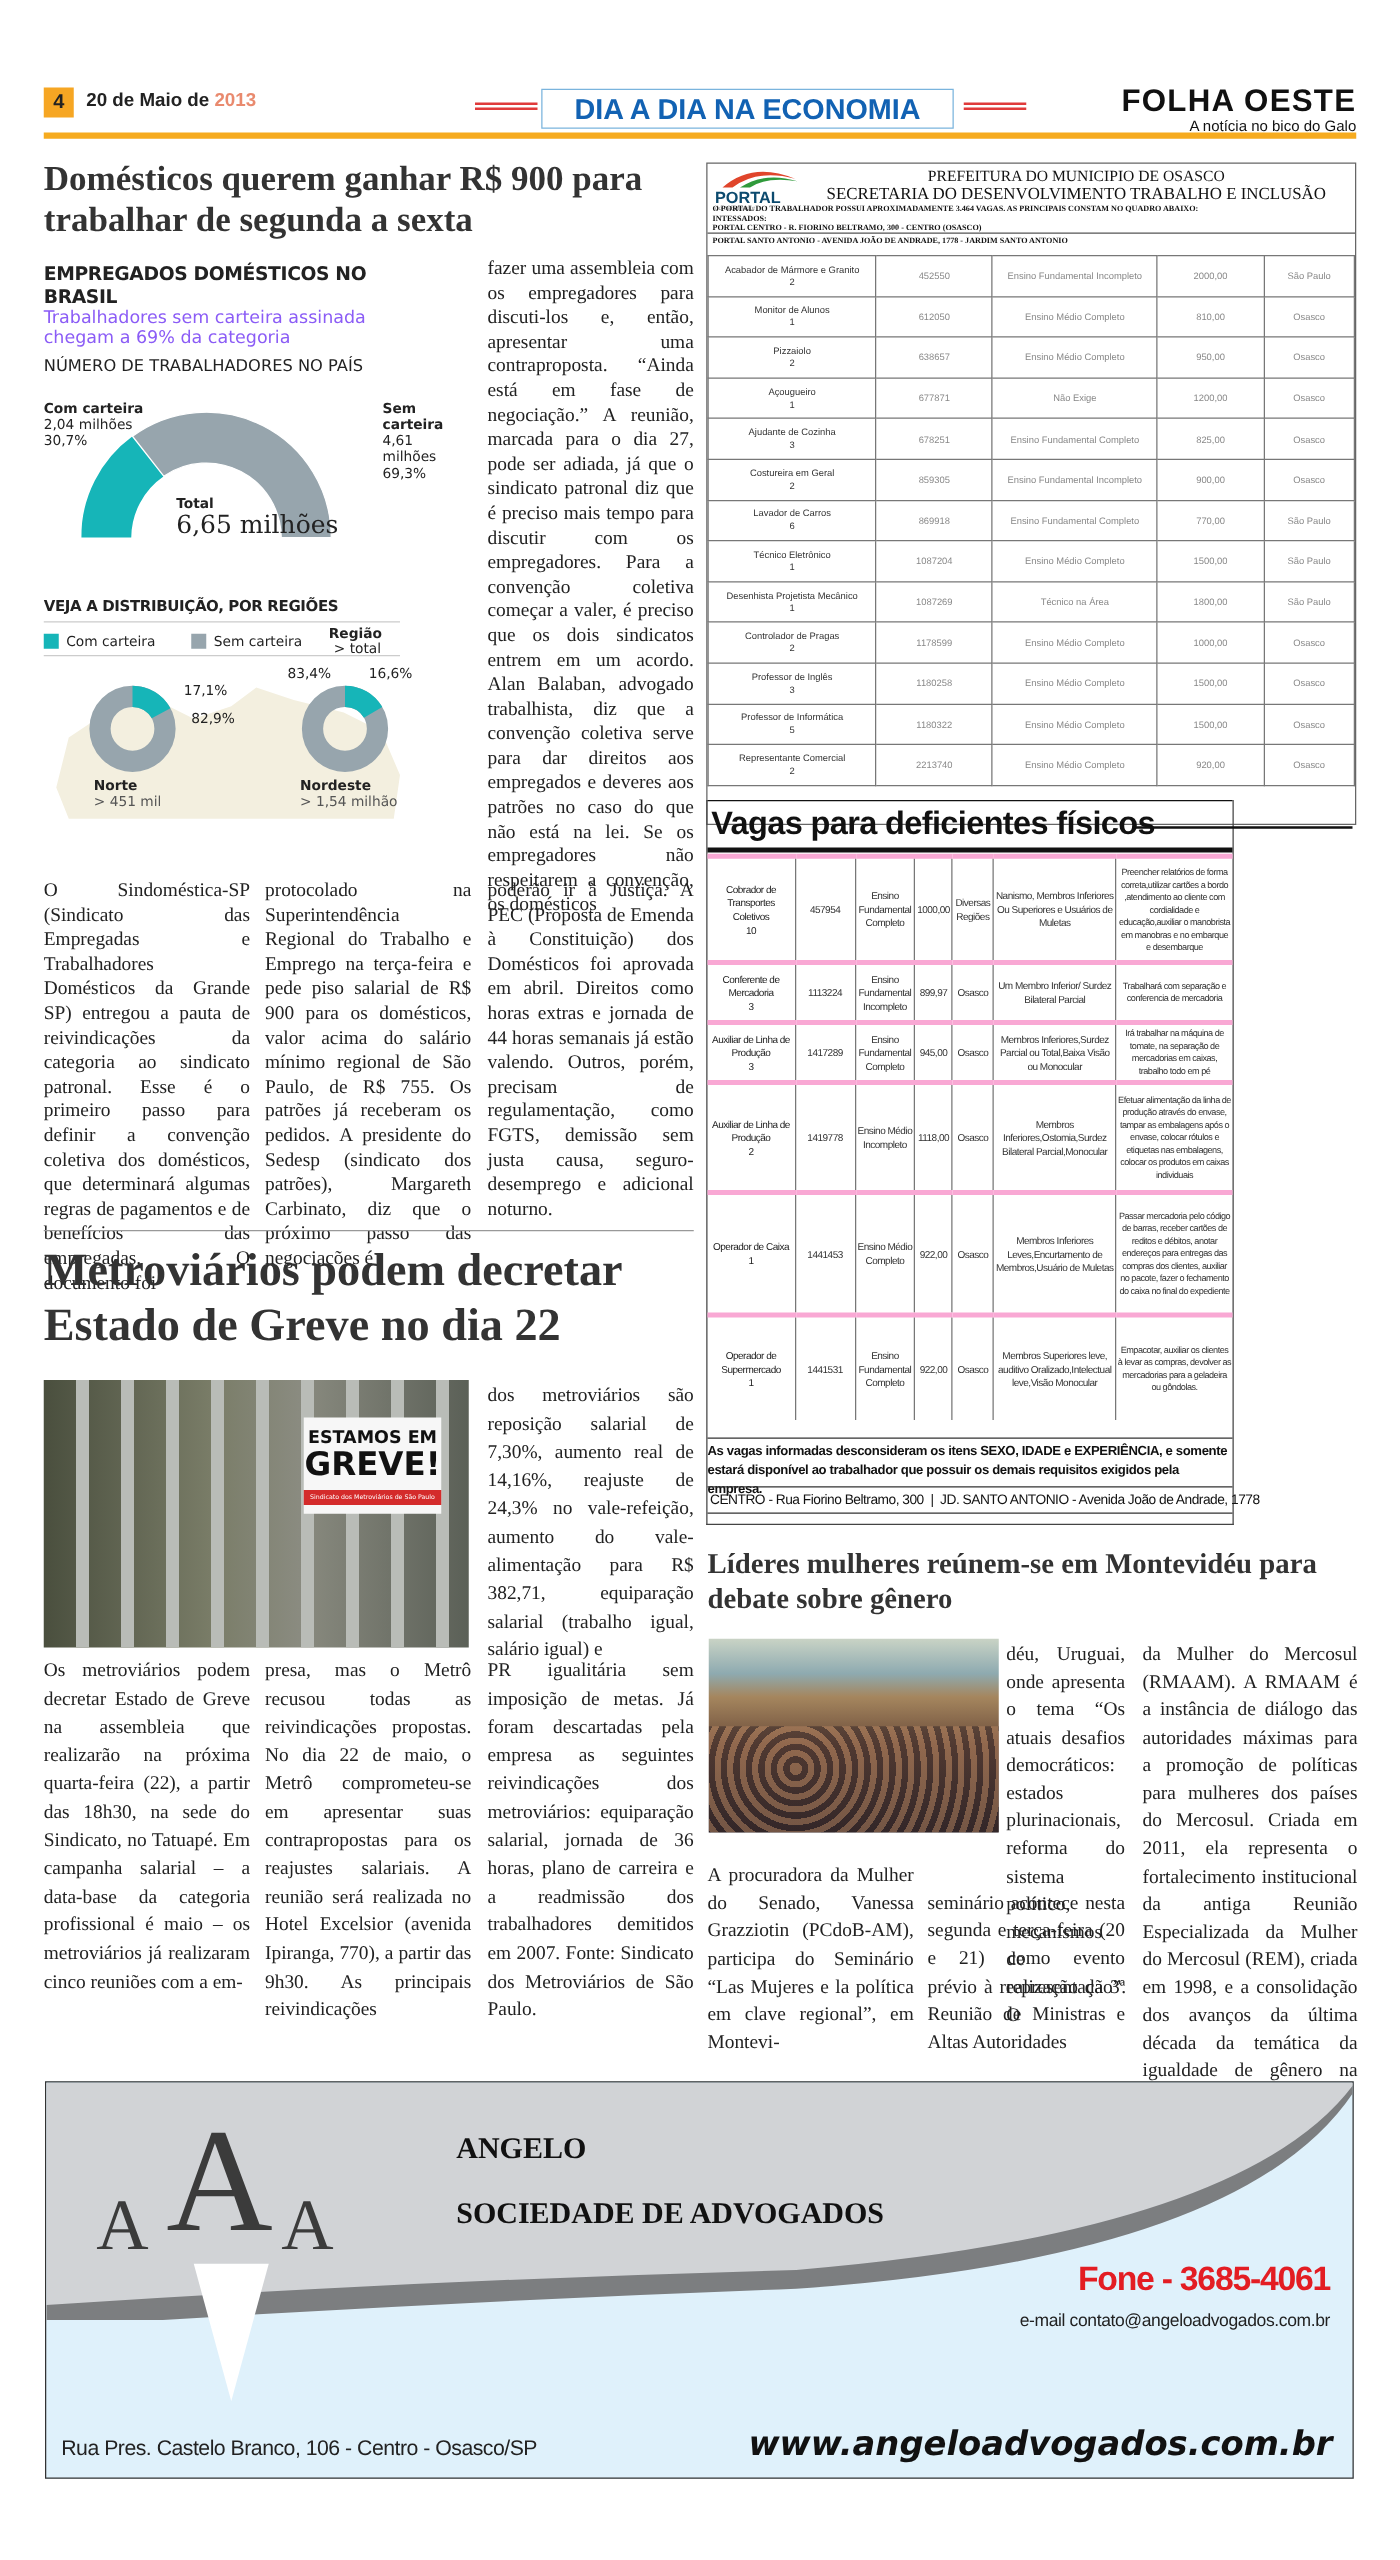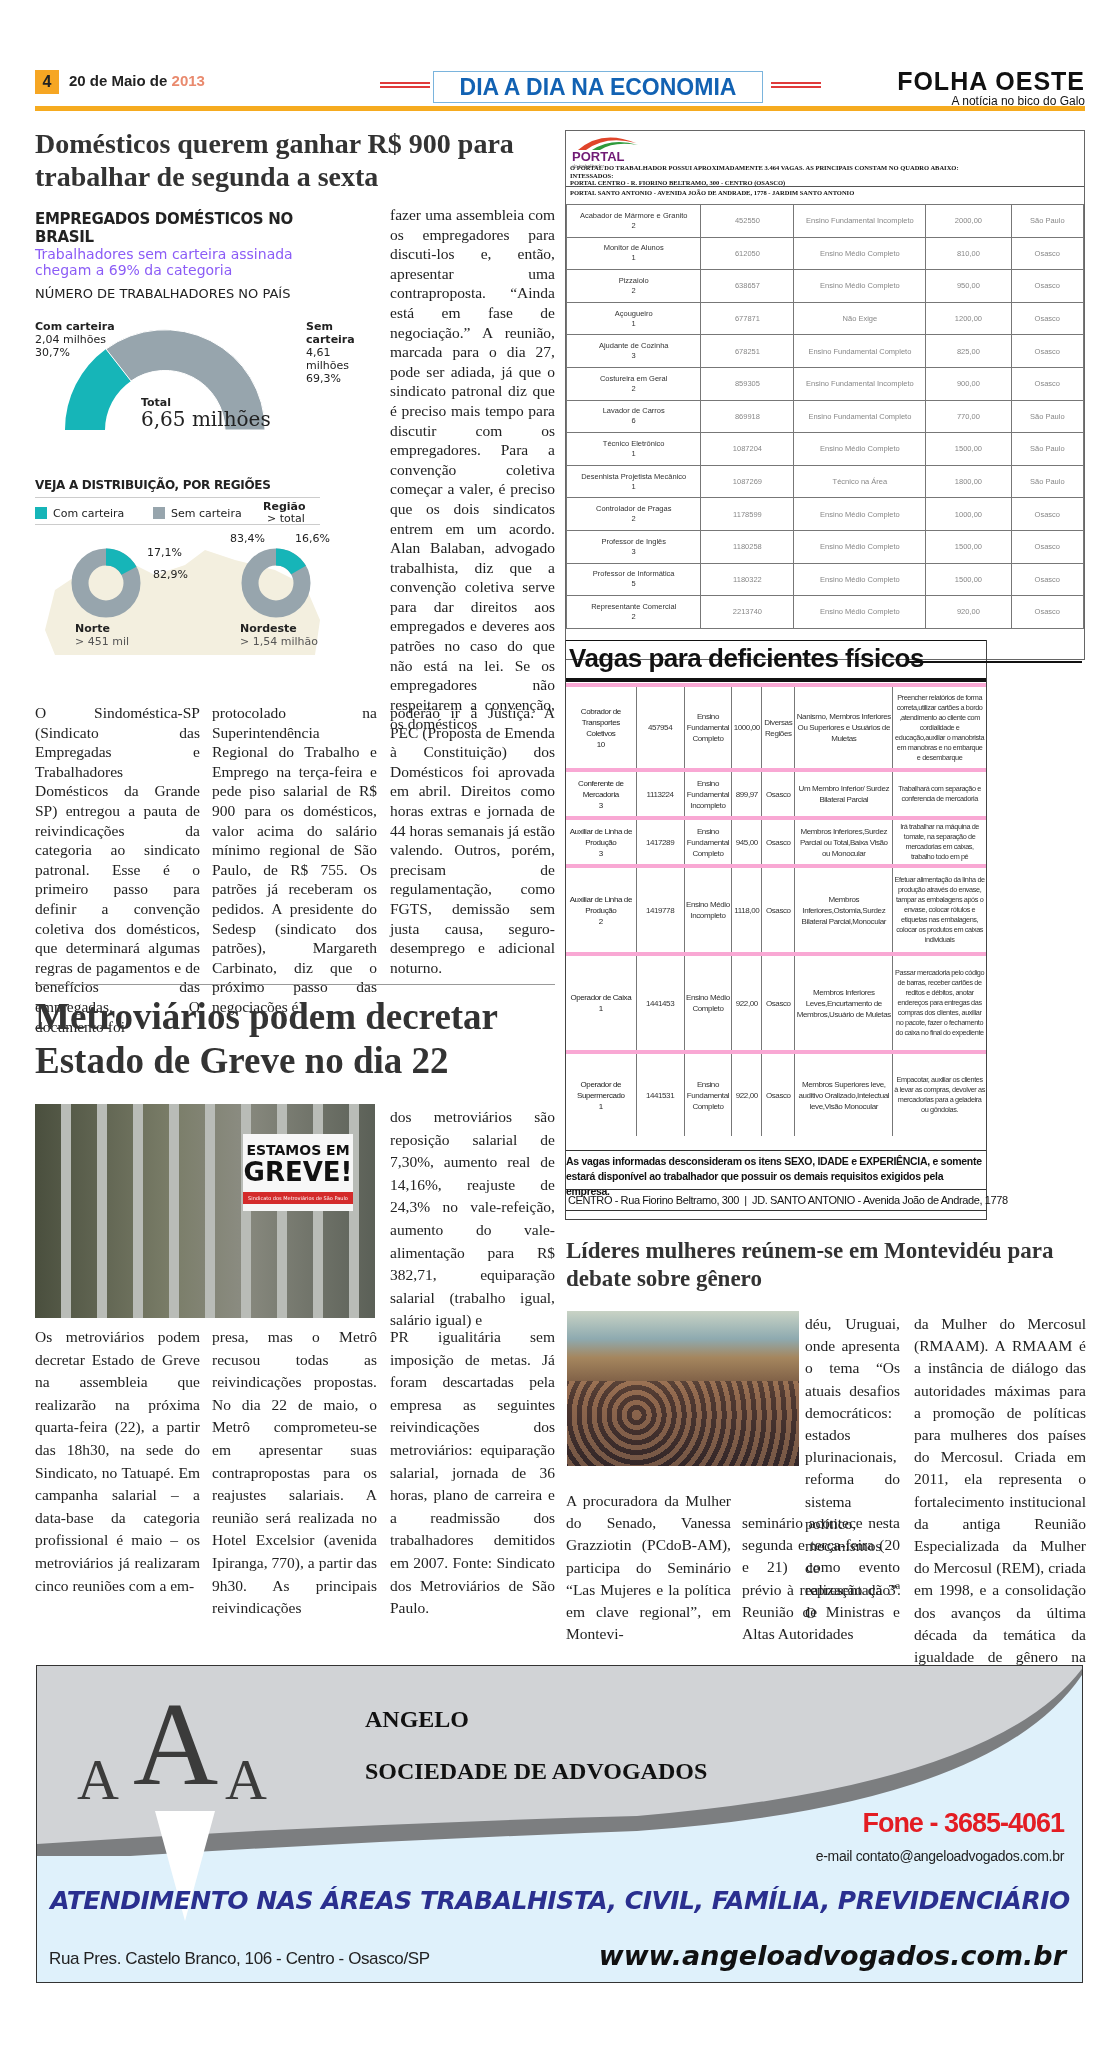--- a/index.html
+++ b/index.html
@@ -131,22 +131,26 @@
 <div class="abs col" style="left:212px;top:1326px;width:165px;line-height:22.6px">presa, mas o Metrô recusou todas as reivindicações propostas. No dia 22 de maio, o Metrô comprometeu-se em apresentar suas contrapropostas para os reajustes salariais. A reunião será realizada no Hotel Excelsior (avenida Ipiranga, 770), a partir das 9h30. As principais reivindicações</div>
 <div class="abs col" style="left:390px;top:1326px;width:165px;line-height:22.6px">PR igualitária sem imposição de metas. Já foram descartadas pela empresa as seguintes reivindicações dos metroviários: equiparação salarial, jornada de 36 horas, plano de carreira e a readmissão dos trabalhadores demitidos em 2007. Fonte: Sindicato dos Metroviários de São Paulo.</div>
 
 <div id="tbl1box" class="abs">
   <div id="tbl1head" class="abs">
     <div class="abs" style="left:6px;top:2px;width:70px;height:34px">
       <svg width="70" height="18">
           <path d="M6,17 Q30,-4 64,10 Q34,2 14,17 Z" fill="#e0452b"></path>
           <path d="M20,17 Q40,4 66,12 Q42,8 28,17 Z" fill="#2f9a3b"></path>
         </svg>
-      <div style="font:bold 13px 'Liberation Sans',sans-serif;color:#701a75;line-height:12px;margin-top:-4px">PORTAL</div>
+      <div style="font:bold 13px 'Liberation Sans',sans-serif;color:#0c4a6e;line-height:12px;margin-top:-4px">PORTAL</div>
       <div style="font:5px 'Liberation Sans',sans-serif;color:#888">do trabalhador</div>
+    </div>
+    <div class="abs" style="left:80px;top:3px;width:430px;text-align:center;font:12.5px 'Liberation Serif',serif;line-height:14px;color:#111">
+      <div>PREFEITURA DO MUNICIPIO DE OSASCO</div>
+      <div style="font-size:13.5px">SECRETARIA DO DESENVOLVIMENTO TRABALHO E INCLUSÃO</div>
     </div>
     <div class="abs" style="left:4px;top:33px;width:512px;font:bold 6.5px 'Liberation Serif',serif;line-height:7.5px;color:#111">
       <div>O PORTAL DO TRABALHADOR POSSUI APROXIMADAMENTE 3.464 VAGAS. AS PRINCIPAIS CONSTAM NO QUADRO ABAIXO:</div>
       <div>INTESSADOS:</div>
       <div>PORTAL CENTRO - R. FIORINO BELTRAMO, 300 - CENTRO (OSASCO)</div>
     </div>
   </div>
   <div class="abs" style="left:4px;top:58px;width:512px;font:bold 6.5px 'Liberation Serif',serif;color:#111">PORTAL SANTO ANTONIO - AVENIDA JOÃO DE ANDRADE, 1778 - JARDIM SANTO ANTONIO</div>
   <table id="tbl1">
     <colgroup>
@@ -345,16 +349,15 @@
   <div class="abs" style="left:40px;top:20px;width:240px;height:150px;font-family:'Liberation Serif',serif;color:#3b3b3b">
     <span class="abs" style="left:0;top:60px;font-size:58px">A</span>
     <span class="abs" style="left:56px;top:0;font-size:118px;line-height:118px">A</span>
     <span class="abs" style="left:148px;top:60px;font-size:58px">A</span>
   </div>
   <div class="abs" style="left:118px;top:145px;width:0;height:0;border-left:30px solid transparent;border-right:30px solid transparent;border-top:110px solid #fff"></div>
   <div class="abs" style="left:328px;top:40px;font:bold 24px 'Liberation Serif',serif;color:#111">ANGELO</div>
   <div class="abs" style="left:328px;top:92px;font:bold 24px 'Liberation Serif',serif;color:#111">SOCIEDADE DE ADVOGADOS</div>
   <div class="abs" style="right:18px;top:142px;font:bold 27px 'Liberation Sans',sans-serif;color:#e31d23;letter-spacing:-1px">Fone - 3685-4061</div>
   <div class="abs" style="right:18px;top:182px;font:14px 'Liberation Sans',sans-serif;color:#222;letter-spacing:-0.3px">e-mail contato@angeloadvogados.com.br</div>
-  <div class="abs" style="left:8px;top:220px;width:1030px;text-align:center;font:italic bold 25px 'DejaVu Sans',sans-serif;color:#2a2f8f;letter-spacing:-0.5px;white-space:nowrap">ATENDIMENTO NAS ÁREAS TRABALHISTA, CIVIL, FAMÍLIA, PREVIDENCIÁRIO</div>
   <div class="abs" style="left:12px;top:283px;font:17px 'Liberation Sans',sans-serif;color:#222;letter-spacing:-0.4px">Rua Pres. Castelo Branco, 106 - Centro - Osasco/SP</div>
   <div class="abs" style="right:16px;top:274px;font:italic bold 27px 'DejaVu Sans',sans-serif;color:#111">www.angeloadvogados.com.br</div>
 </div>
 
 </body></html>

